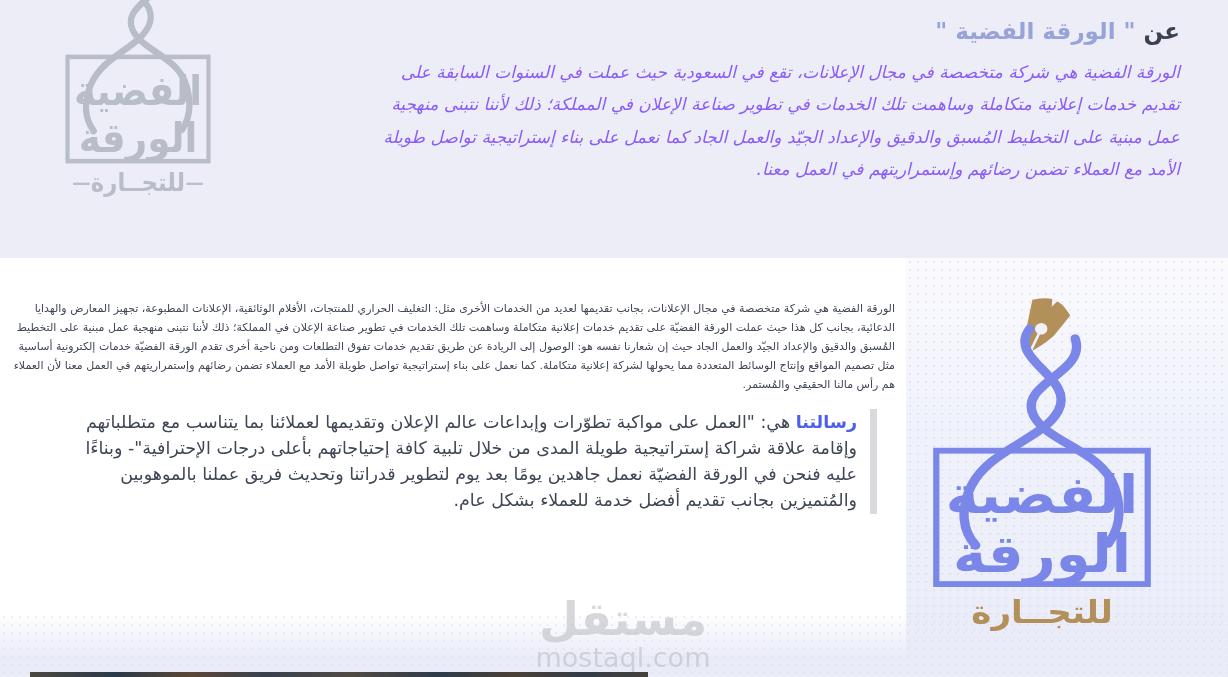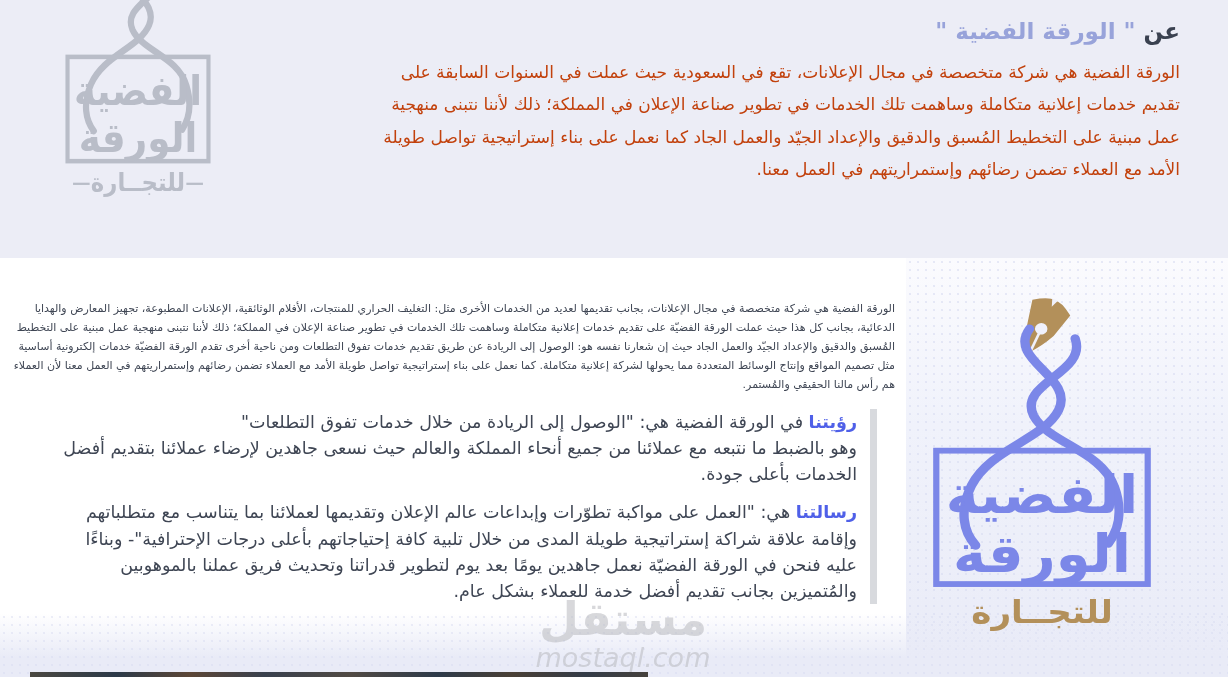--- a/index.html
+++ b/index.html
@@ -32,22 +32,23 @@
     font-size:23px;
     font-weight:bold;
     color:#3a4150;
     margin-bottom:12px;
     letter-spacing:0;
   }
   .page-title .quoted { color:#98a3da; }
   .about-par {
     font-size:17px;
     line-height:1.9;
-    color:#c2410c;
+    color:#8b5cf6;
     text-align:right;
+    font-style:italic;
   }
 
   
   .main-sec {
     position:relative;
     height:419px;
     background:#ffffff;
   }
   .right-col-bg {
     position:absolute;
@@ -107,21 +108,21 @@
     left:528px; top:338px;
     width:190px;
     text-align:center;
     color:#b9babf;
     opacity:.55;
     z-index:0;
     line-height:1;
     direction:ltr;
   }
   .watermark .wm-ar { font-size:46px; font-weight:bold; display:block; }
-  .watermark .wm-en { font-size:27px; display:block; margin-top:2px;font-style:italic; }
+  .watermark .wm-en { font-size:27px; display:block; margin-top:2px; }
 
   
   .photo-edge {
     position:absolute;
     left:30px; bottom:0;
     width:618px; height:5px;
     z-index:2;
     background:linear-gradient(90deg,
       #4b4841 0%, #2c3a49 14%, #5c4636 26%, #39414e 38%,
       #514a44 52%, #2e3b4a 66%, #4a4036 78%, #343c48 90%, #45413c 100%);
@@ -184,21 +185,20 @@
 
   <div class="watermark">
     <span class="wm-ar">مستقل</span>
     <span class="wm-en">mostaql.com</span>
   </div>
 
   <div class="main-content">
     <p class="details-par">الورقة الفضية هي شركة متخصصة في مجال الإعلانات، بجانب تقديمها لعديد من الخدمات الأخرى مثل: التغليف الحراري للمنتجات، الأفلام الوثائقية، الإعلانات المطبوعة، تجهيز المعارض والهدايا الدعائية، بجانب كل هذا حيث عملت الورقة الفضيّة على تقديم خدمات إعلانية متكاملة وساهمت تلك الخدمات في تطوير صناعة الإعلان في المملكة؛ ذلك لأننا نتبنى منهجية عمل مبنية على التخطيط المُسبق والدقيق والإعداد الجيّد والعمل الجاد حيث إن شعارنا نفسه هو: الوصول إلى الريادة عن طريق تقديم خدمات تفوق التطلعات ومن ناحية أخرى تقدم الورقة الفضيّة خدمات إلكترونية أساسية مثل تصميم المواقع وإنتاج الوسائط المتعددة مما يحولها لشركة إعلانية متكاملة. كما نعمل على بناء إستراتيجية تواصل طويلة الأمد مع العملاء تضمن رضائهم وإستمراريتهم في العمل معنا لأن العملاء هم رأس مالنا الحقيقي والمُستمر.</p>
 
     <div class="quote-wrap">
-      <p class="quote-par"><span class="kw">رؤيتنا</span><span> في الورقة الفضية هي: "الوصول إلى الريادة من خلال خدمات تفوق التطلعات"</span><br><span>وهو بالضبط ما نتبعه مع عملائنا من جميع أنحاء المملكة والعالم حيث نسعى جاهدين لإرضاء عملائنا بتقديم أفضل الخدمات بأعلى جودة.</span></p>
       <p class="quote-par"><span class="kw">رسالتنا</span><span> هي: "العمل على مواكبة تطوّرات وإبداعات عالم الإعلان وتقديمها لعملائنا بما يتناسب مع متطلباتهم وإقامة علاقة شراكة إستراتيجية طويلة المدى من خلال تلبية كافة إحتياجاتهم بأعلى درجات الإحترافية"- وبناءًا عليه فنحن في الورقة الفضيّة نعمل جاهدين يومًا بعد يوم لتطوير قدراتنا وتحديث فريق عملنا بالموهوبين والمُتميزين بجانب تقديم أفضل خدمة للعملاء بشكل عام.</span></p>
     </div>
   </div>
 
   <svg class="color-logo logo-svg logo-color" viewBox="0 0 220 360" preserveAspectRatio="none">
     <g transform="translate(119,12) rotate(24)">
       <path class="fillc" d="M -20,0 Q -6,-10 0,-8 Q 6,-10 20,0 L 14,26 Q 8,40 0,50 Q -8,40 -14,26 Z"></path>
       <path class="hole" d="M -3,-9 L 0,-1 L 3,-9 Z"></path>
       <circle class="hole" cx="0" cy="24" r="6"></circle>
       <rect class="hole" x="-1.3" y="29" width="2.6" height="19"></rect>

